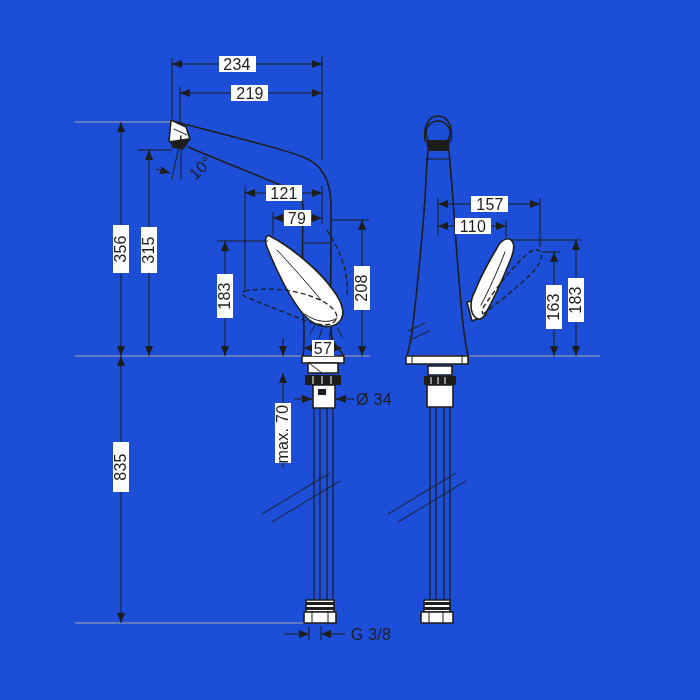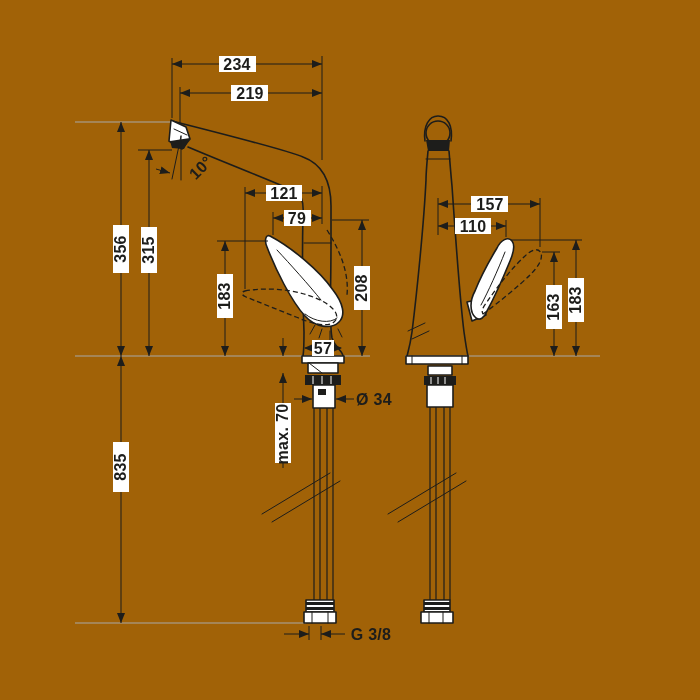--- a/index.html
+++ b/index.html
@@ -1,16 +1,16 @@
 <!DOCTYPE html>
 <html><head>
 <meta charset="utf-8">
 <style>
   html,body{margin:0;padding:0;background:#ffffff;}
-  .stage{width:700px;height:700px;background:#a16207;position:relative;overflow:hidden;font-weight:bold;}
+  .stage{width:700px;height:700px;background:#1d4ed8;position:relative;overflow:hidden;}
   svg text{font-family:"Liberation Sans", sans-serif;font-size:16px;fill:#1d1d1b;letter-spacing:.3px;}
   .outline{stroke:#1d1d1b;stroke-width:1.6;fill:none;stroke-linecap:round;stroke-linejoin:round;}
   .outline-f{stroke:#1d1d1b;stroke-width:1.6;fill:#ffffff;stroke-linejoin:round;}
   .thin{stroke:#1d1d1b;stroke-width:1;fill:none;stroke-linecap:round;}
   .dashed{stroke:#1d1d1b;stroke-width:1.3;fill:none;stroke-dasharray:5 3;stroke-linejoin:round;}
   .dim{stroke:#1d1d1b;stroke-width:1;fill:none;}
   .ref{stroke:#a8a8a8;stroke-width:1;fill:none;}
   .dark{fill:#1d1d1b;stroke:none;}
   .whitebg{fill:#ffffff;stroke:none;}
   .hose{stroke:#1d1d1b;stroke-width:1.2;fill:none;}

